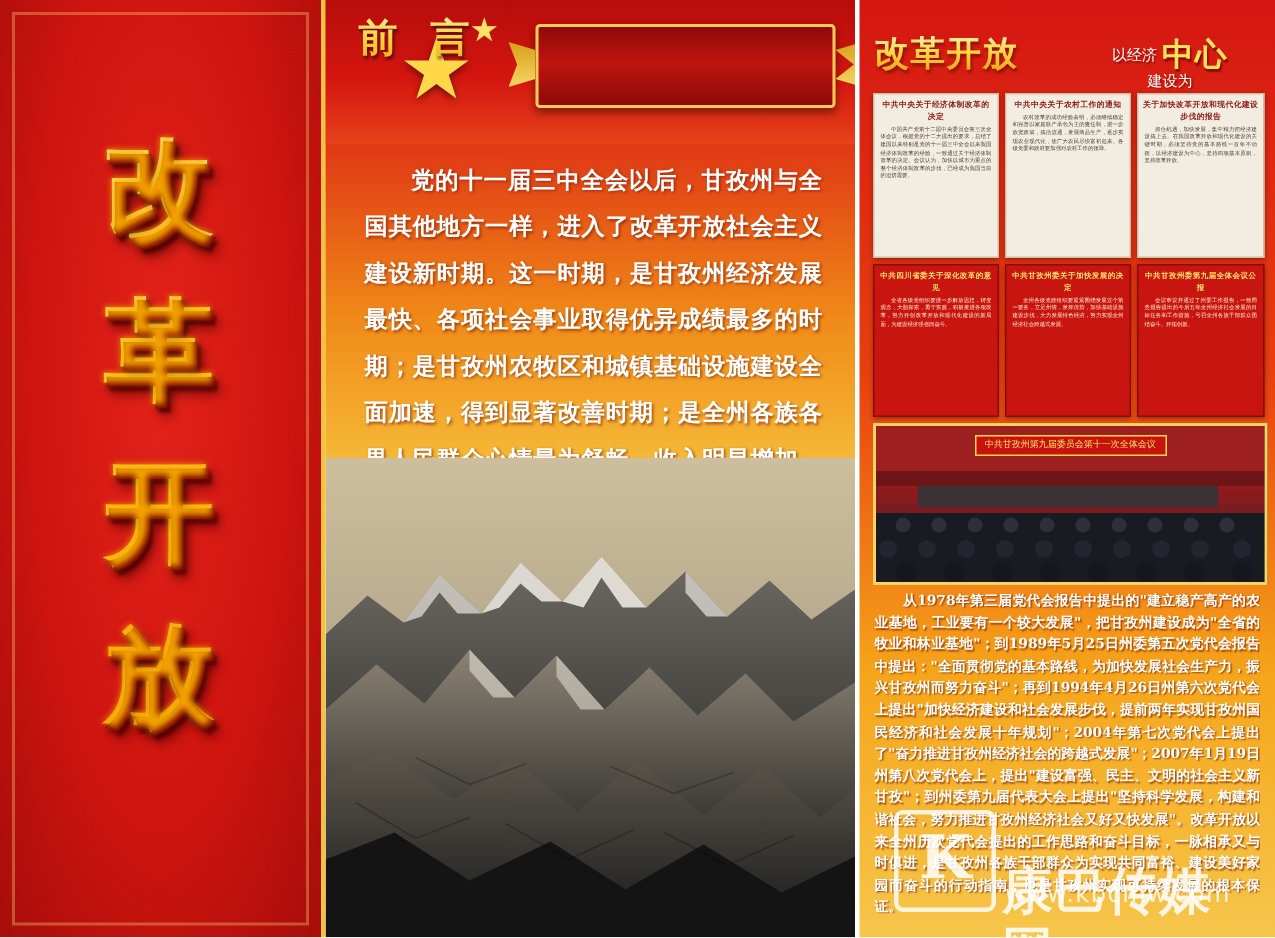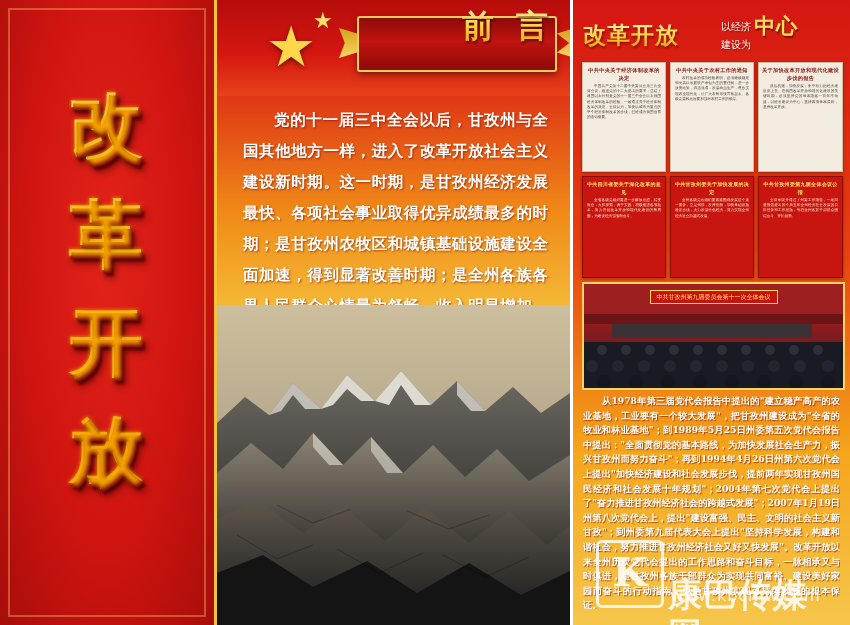--- a/index.html
+++ b/index.html
@@ -102,24 +102,24 @@
     content: "";
     position: absolute;
     top: 10px;
     width: 18px; height: 30px;
     background: linear-gradient(180deg, #d8a018, #f6d566);
   }
   .p2-ribbon::before { left: -20px; clip-path: polygon(0 0,100% 18%,100% 82%,0 100%,32% 50%); }
   .p2-ribbon::after  { right: -20px; clip-path: polygon(100% 0,100% 100%,0 82%,68% 50%,0 18%); }
   .p2-ribbon-text {
     position: absolute; left: 0; right: 0; top: 2px;
-    text-align: right;
-    font-family: "DejaVu Serif", "Liberation Serif", serif;
-    font-weight: bold;
-    font-size: 32px;
+    text-align: left;
+    font-family: "DejaVu Serif", "Liberation Serif", serif;
+    font-weight: bold;
+    font-size: 26px;
     line-height: 48px;
     letter-spacing: 22px;
     text-indent: 22px;
     background: linear-gradient(180deg, #fff4bc 0%, #ffd33d 50%, #e8940f 100%);
     -webkit-background-clip: text;
     background-clip: text;
     color: transparent;
     filter: drop-shadow(1px 2px 1px rgba(0,0,0,.55));
   }
   .p2-body {
@@ -160,26 +160,27 @@
     position: absolute; left: 0; top: 6px;
     font-family: "DejaVu Serif", "Liberation Serif", serif;
     font-weight: bold;
     font-size: 23px;
     letter-spacing: 1px;
     background: linear-gradient(180deg, #fff6c2 0%, #ffd63f 50%, #e79310 100%);
     -webkit-background-clip: text; background-clip: text; color: transparent;
     filter: drop-shadow(1px 2px 1px rgba(110,10,0,.7));
   }
   .p3-head-sub {
-    position: absolute; right: 2px; top: 2px;
+    position: absolute; right: 2px; top: 12px;
     width: 118px;
     font-size: 10px;
     line-height: 15px;
     color: #fff;
     text-shadow: 1px 1px 1px rgba(120,10,0,.8);
+    text-align: center;
   }
   .p3-head-sub b {
     color: #ffe05a;
     font-size: 21px;
     line-height: 21px;
     letter-spacing: 1px;
     display: inline-block;
     vertical-align: -3px;
     text-shadow: 1px 2px 1px rgba(110,10,0,.8);
   }

